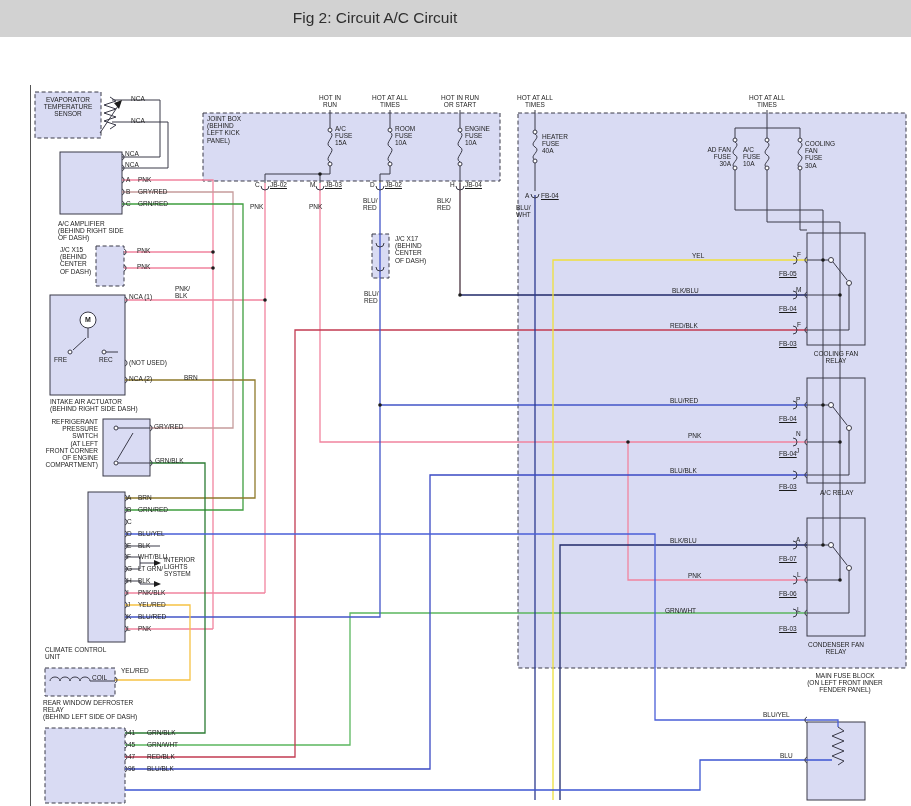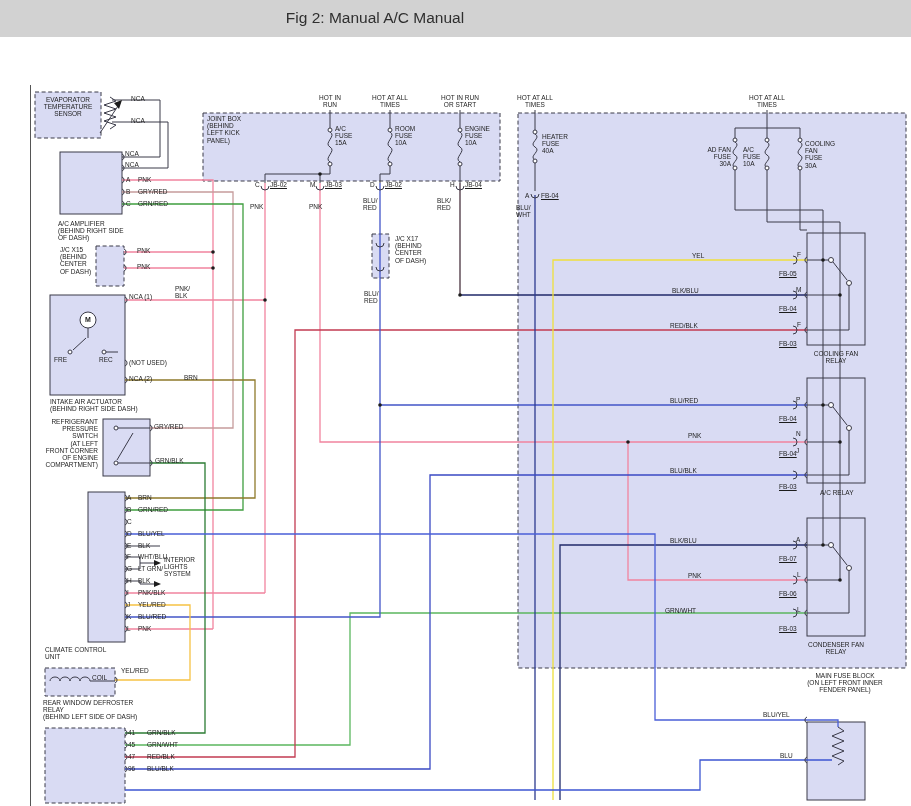--- a/index.html
+++ b/index.html
@@ -18,21 +18,21 @@
   .blk{fill:none;stroke:#3a3a48;stroke-width:1;}
   .sym{fill:none;stroke:#3a3a48;stroke-width:1;}
   .term{fill:#fff;stroke:#3a3a48;stroke-width:1;}
   .dot{fill:#1c1c1c;stroke:none;}
   .mlabel{font-weight:bold;font-size:7px;}
 </style>
 </head>
 <body>
 
 <div id="hdr">
-  <div class="t">Fig 2: Manual A/C Manual</div>
+  <div class="t">Fig 2: Circuit A/C Circuit</div>
 </div>
 
 <div id="stage">
 
 <svg width="911" height="806" viewBox="0 0 911 806">
   <line x1="30.5" y1="85" x2="30.5" y2="806" stroke="#555" stroke-width="1"></line>
 
   <g>
     <rect class="box dash" x="203" y="113" width="297" height="68"></rect>
     <rect class="box dash" x="518" y="113" width="388" height="555"></rect>

